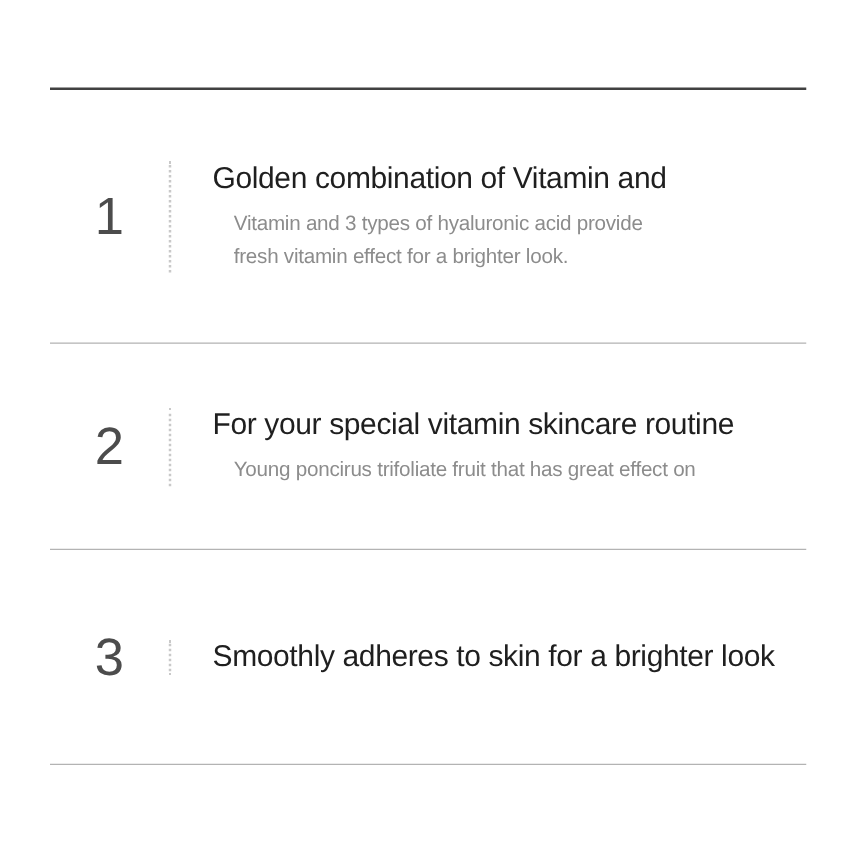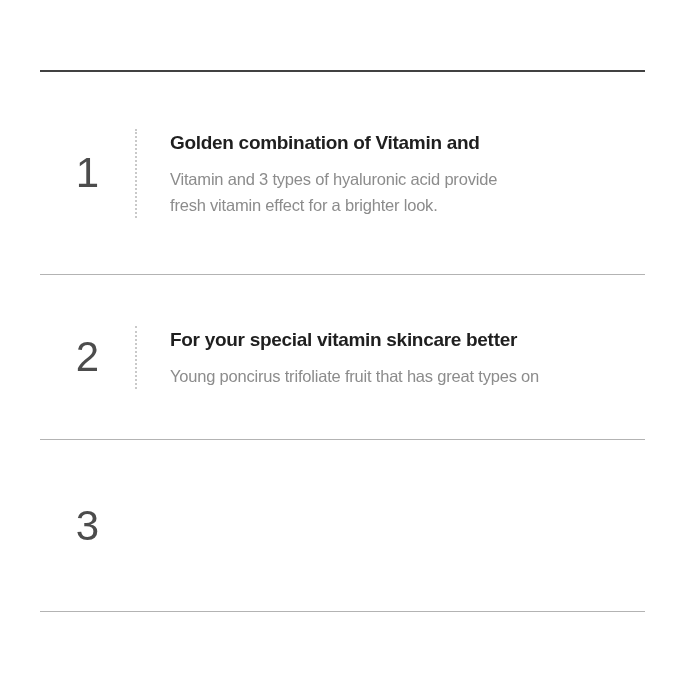--- a/index.html
+++ b/index.html
@@ -52,29 +52,29 @@
     line-height: 1;
     font-weight: 300;
     color: #4c4c4c;
   }
   .text-col {
     border-left: 2px dotted #c9c9c9;
     padding-left: 33px;
   }
   .title {
     margin: 0;
-    font-size: 19px;
+    font-size: 24px;
     line-height: 28px;
-    font-weight: 700;
+    font-weight: 400;
     color: #1f1f1f;
     letter-spacing: -0.3px;
   }
   .title-line { display: block; }
   .desc {
-    margin: 9px 0 0 0;
+    margin: 9px 0 0 17px;
     font-size: 16.5px;
     line-height: 26px;
     font-weight: 400;
     color: #8c8c8c;
     letter-spacing: -0.2px;
   }
   .desc-line { display: block; }
 </style>
 </head>
 <body>
@@ -100,34 +100,37 @@
     </section>
 
     <div class="rule rule-light"></div>
 
     <section class="feature s2">
       <div class="num-col">
         <div class="num">2</div>
       </div>
       <div class="text-col">
         <h2 class="title">
-          <span class="title-line">For your special vitamin skincare better</span>
+          <span class="title-line">For your special vitamin skincare routine</span>
         </h2>
         <p class="desc">
-          <span class="desc-line">Young poncirus trifoliate fruit that has great types on</span>
+          <span class="desc-line">Young poncirus trifoliate fruit that has great effect on</span>
         </p>
       </div>
     </section>
 
     <div class="rule rule-light"></div>
 
     <section class="feature s3">
       <div class="num-col">
         <div class="num">3</div>
       </div>
       <div class="text-col">
+        <h2 class="title">
+          <span class="title-line">Smoothly adheres to skin for a brighter look</span>
+        </h2>
       </div>
     </section>
 
     <div class="rule rule-light"></div>
 
   </div>
 </div>
 
 </body></html>

